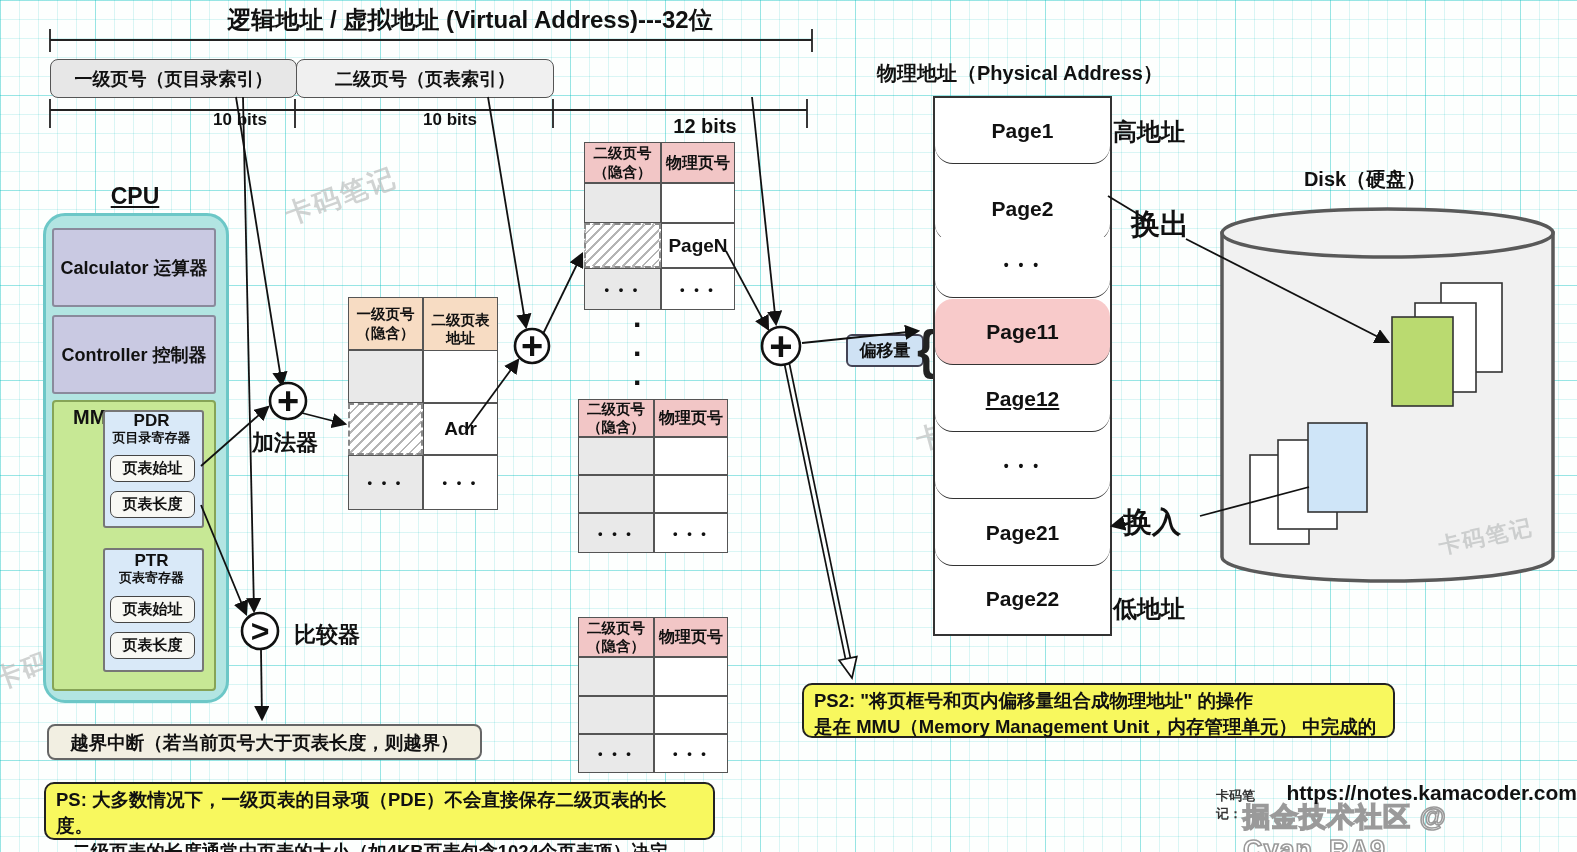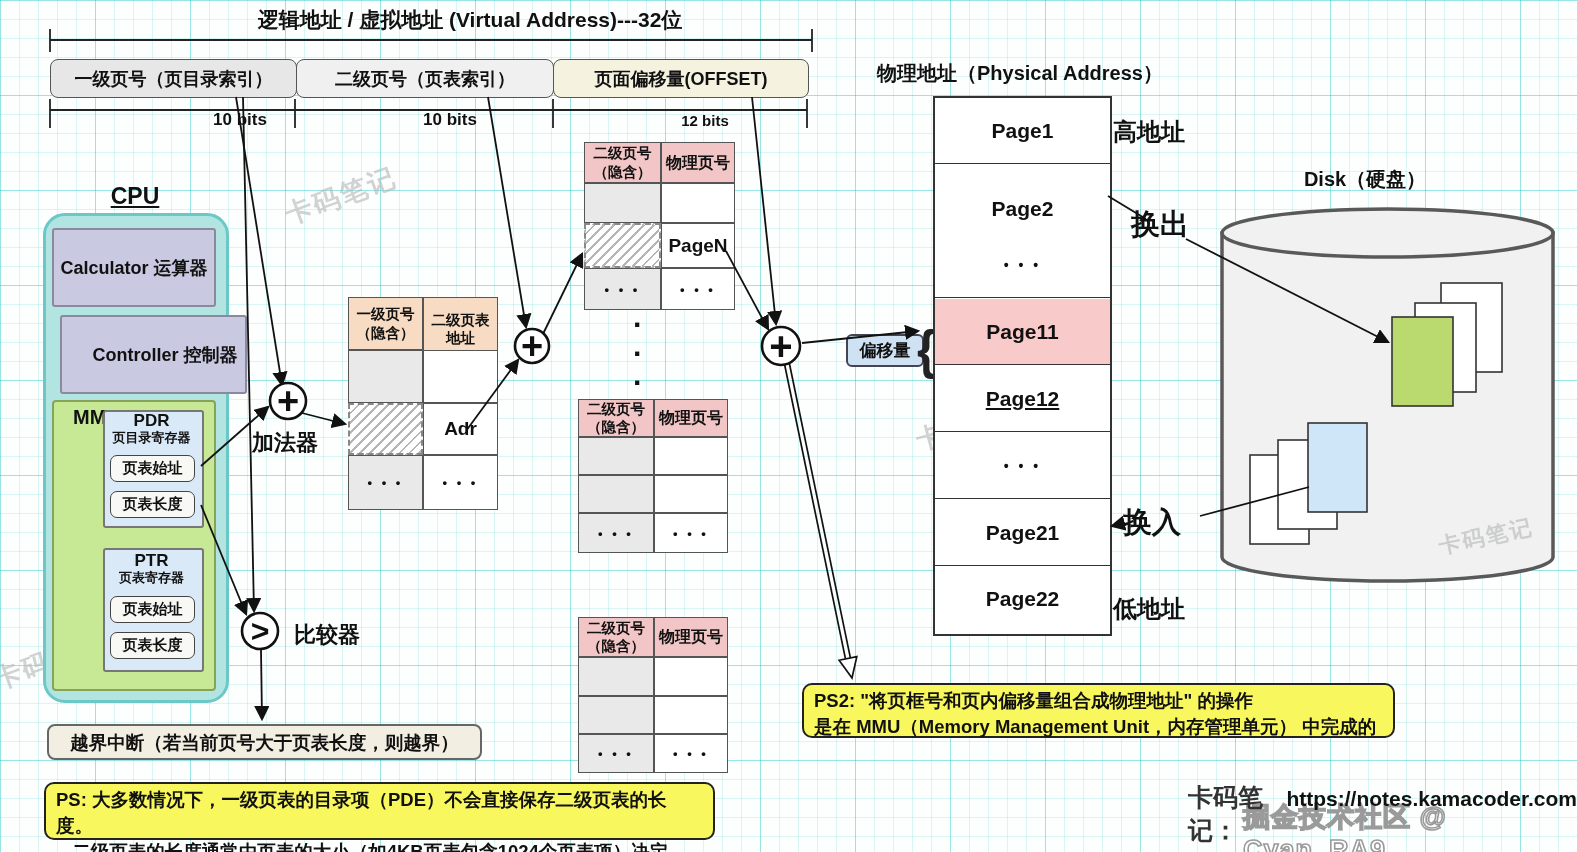--- a/index.html
+++ b/index.html
@@ -30,21 +30,21 @@
   .reg-outer{background:#d9e9f8;border:2px solid #777;border-radius:3px;}
   .pill{background:#f8f8f4;border:1.6px solid #444;border-radius:7px;font-size:15px;font-weight:bold;}
   
   .tcell{position:absolute;border:1.4px solid #555;box-sizing:border-box;}
   .th-peach{background:#f7dcc3;font-family:Liberation Serif, serif;} .th-pink{background:#f2c6c6;}
   .c-gray{background:#e9e9e9;} .c-white{background:#fff;}
   .hatch{background:repeating-linear-gradient(135deg,#ffffff 0 5px,#b5b5b5 5px 7px);border:2px dashed #888;}
   .dots{font-size:13px;font-weight:bold;letter-spacing:3px;}
   .hdrtxt{font-size:14.5px;font-weight:bold;line-height:1.25;}
   
-  .mem-row{position:absolute;left:0;right:0;border-bottom:1.6px solid #333;display:flex;align-items:center;justify-content:center;font-weight:bold;font-size:21px;background:#fff;}
+  .mem-row{position:absolute;left:0;right:0;border-bottom:1.6px solid #333;display:flex;align-items:center;justify-content:center;font-weight:bold;font-size:21px;background:#fff;border-radius:18px;}
   .note-yellow{background:#f8f85e;border:2px solid #222;border-radius:10px;font-weight:bold;font-size:18.5px;line-height:1.4;padding:3px 10px;box-sizing:border-box;}
   .cjk-big{font-size:27px;font-weight:bold;}
   .outline-text{color:#fff;-webkit-text-stroke:1.6px #9a9a9a;font-weight:bold;font-size:27px;letter-spacing:1px;}
 </style>
 </head>
 <body>
 
 <div id="canvas">
 
   <svg id="svg-back" width="1577" height="852" viewBox="0 0 1577 852">
@@ -60,34 +60,33 @@
     <rect x="1278" y="440" width="59" height="89" fill="#ffffff" stroke="#333" stroke-width="1.6"></rect>
     <rect x="1308" y="423" width="59" height="89" fill="#cfe5f8" stroke="#333" stroke-width="1.6"></rect>
   </svg>
 
   <div class="wm" style="left:283px;top:178px;">卡码笔记</div>
   <div class="wm" style="left:-8px;top:643px;">卡码笔记</div>
   <div class="wm" style="left:588px;top:455px;">卡码笔记</div>
   <div class="wm" style="left:915px;top:408px;transform:rotate(-15deg);">卡码笔记</div>
   <div class="wm" style="left:1438px;top:522px;font-size:22px;transform:rotate(-12deg);">卡码笔记</div>
 
-  <div class="abs ctr hdiv bold" style="left:120px;top:7px;width:700px;height:26px;font-size:21px;">逻辑地址 / 虚拟地址 (Virtual Address)---32位</div>
+  <div class="abs ctr hdiv bold" style="left:120px;top:7px;width:700px;height:26px;font-size:24px;">逻辑地址 / 虚拟地址 (Virtual Address)---32位</div>
 
   <div class="abs ctr hdiv vfield" style="left:50px;top:59px;width:245px;height:37px;background:#e7e7e7;">一级页号（页目录索引）</div>
   <div class="abs ctr hdiv vfield" style="left:296px;top:59px;width:256px;height:37px;background:#f0f0f0;">二级页号（页表索引）</div>
-  <div class="abs ctr hdiv vfield" style="left:553px;top:59px;width:254px;height:37px;background:#f5f2e0;">页面偏移量(OFFSET)</div>
 
   <div class="abs ctr hdiv bold" style="left:180px;top:110px;width:120px;height:20px;font-size:17px;">10 bits</div>
   <div class="abs ctr hdiv bold" style="left:390px;top:110px;width:120px;height:20px;font-size:17px;">10 bits</div>
-  <div class="abs ctr hdiv bold" style="left:645px;top:110px;width:120px;height:20px;font-size:15px;">12 bits</div>
+  <div class="abs ctr hdiv bold" style="left:645px;top:116px;width:120px;height:20px;font-size:20px;">12 bits</div>
 
   <div class="abs ctr hdiv bold" style="left:105px;top:184px;width:60px;height:24px;font-size:23px;text-decoration:underline;">CPU</div>
   <div class="abs hdiv cpu-outer" style="left:43px;top:213px;width:180px;height:484px;"></div>
   <div class="abs ctr hdiv cpu-sub" style="left:52px;top:228px;width:160px;height:75px;">Calculator 运算器</div>
-  <div class="abs ctr hdiv cpu-sub" style="left:60px;top:315px;width:160px;height:75px;padding-left:23px;">Controller 控制器</div>
+  <div class="abs ctr hdiv cpu-sub" style="left:52px;top:315px;width:160px;height:75px;">Controller 控制器</div>
   <div class="abs hdiv mmu" style="left:52px;top:400px;width:160px;height:287px;"></div>
   <div class="abs hdiv bold" style="left:57px;top:406px;font-size:20px;margin-left:16px;">MMU</div>
 
   <div class="abs hdiv reg-outer" style="left:103px;top:410px;width:97px;height:114px;"></div>
   <div class="abs ctr hdiv bold" style="left:103px;top:412px;width:97px;height:18px;font-size:17px;">PDR</div>
   <div class="abs ctr hdiv bold" style="left:103px;top:430px;width:97px;height:16px;font-size:13px;">页目录寄存器</div>
   <div class="abs ctr hdiv pill" style="left:110px;top:455px;width:83px;height:25px;">页表始址</div>
   <div class="abs ctr hdiv pill" style="left:110px;top:491px;width:83px;height:25px;">页表长度</div>
 
   <div class="abs hdiv reg-outer" style="left:103px;top:548px;width:97px;height:120px;"></div>
@@ -180,21 +179,21 @@
     <div>是在 MMU（Memory Management Unit，内存管理单元） 中完成的</div>
   </div>
 
   <div class="abs hdiv note-yellow" style="left:44px;top:782px;width:671px;height:58px;">
     <div>PS: 大多数情况下，一级页表的目录项（PDE）不会直接保存二级页表的长度。</div>
     <div style="text-align:center;">二级页表的长度通常由页表的大小（如4KB页表包含1024个页表项）决定。</div>
   </div>
 
   <div class="abs hdiv outline-text" style="left:1243px;top:799px;z-index:3;">掘金技术社区 @ Cyan_RA9</div>
   <div class="abs hdiv" style="left:1188px;top:781px;display:flex;gap:6px;align-items:baseline;z-index:4;">
-    <span style="font-size:25px;color:#333;font-weight:bold;">卡码笔记：</span>
+    <span style="font-size:13px;color:#333;font-weight:bold;margin-left:28px;">卡码笔记：</span>
     <span style="font-size:21px;color:#111;font-weight:bold;">https://notes.kamacoder.com</span>
   </div>
 
   <svg id="svg-front" width="1577" height="852" viewBox="0 0 1577 852">
     <defs>
       <marker id="ah" viewBox="0 0 10 10" refX="8.5" refY="5" markerWidth="8.5" markerHeight="8.5" orient="auto-start-reverse">
         <path d="M0,0 L10,5 L0,10 z" fill="#111"></path>
       </marker>
     </defs>
     <g stroke="#222" stroke-width="1.8" fill="none">

